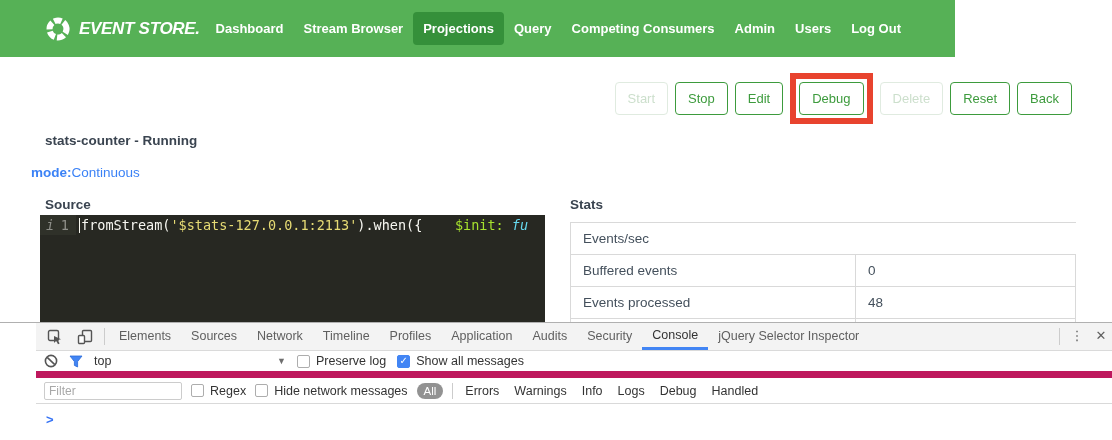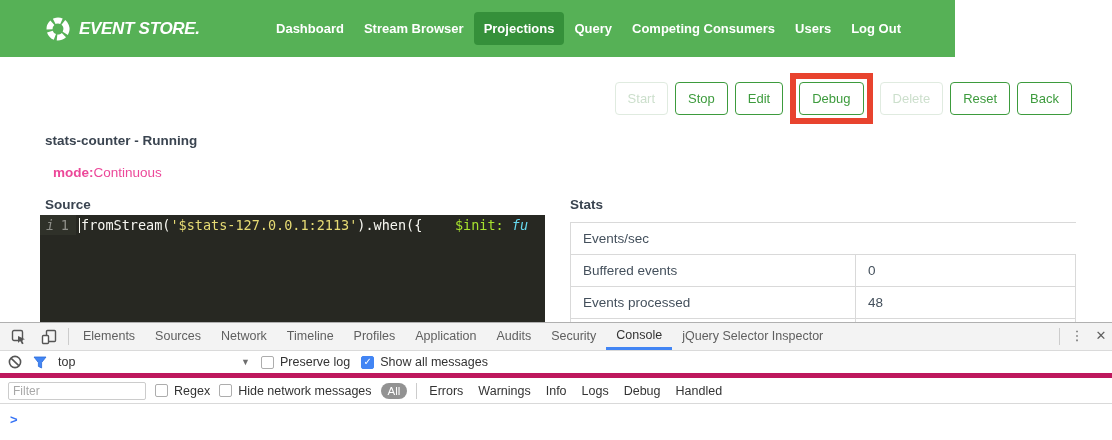--- a/index.html
+++ b/index.html
@@ -38,21 +38,21 @@
   .btn {
     background: #fff; border: 1px solid #3d9b3d; color: #3d9b3d; border-radius: 4px;
     font-size: 13px; font-family: "Liberation Sans", sans-serif;
     padding: 9px 12px; line-height: 1; cursor: pointer; white-space: nowrap;
   }
   .btn.disabled { color: #ccdfcc; border-color: #e0ebe0; cursor: default; }
   .debug-wrap { border: 6px solid #e8432e; padding: 3px; display: flex; align-items: center; }
 
   
   .status-line { position: absolute; left: 45px; top: 133px; font-size: 13.5px; font-weight: bold; color: #3a4450; }
-  .mode-line { position: absolute; left: 53px; top: 165px; font-size: 13.5px; color: #ec4899; }
+  .mode-line { position: absolute; left: 31px; top: 165px; font-size: 13.5px; color: #3b82f6; }
   .mode-line .mode-label { font-weight: bold; }
 
   
   .source-label { position: absolute; left: 45px; top: 197px; font-size: 13.5px; font-weight: bold; color: #3a4450; }
   .editor {
     position: absolute; left: 40px; top: 215px; width: 505px; height: 107px;
     background: #272822; display: flex; overflow: hidden;
     font-family: "DejaVu Sans Mono", monospace; font-size: 13.5px;
   }
   .editor-gutter {
@@ -75,38 +75,38 @@
   .stats-row { display: flex; height: 32px; border-bottom: 1px solid #d9d9d9; }
   .stats-cell {
     border-left: 1px solid #d9d9d9; padding: 8px 12px; font-size: 13.5px; color: #44505c;
   }
   .stats-cell.k { width: 285px; flex: none; }
   .stats-cell.v { flex: 1; border-right: 1px solid #d9d9d9; }
 
   
   .devtools {
     position: absolute; left: 0; top: 322px; width: 1112px; height: 118px;
-    background: #fff; border-top: 1px solid #b0b0b0; font-size: 12.5px; color: #333;
+    background: #fff; border-top: 1px solid #b0b0b0; font-size: 12.5px; color: #333; padding-left: 36px;
   }
   .dt-tabbar {
     height: 28px; background: #f3f3f3; border-bottom: 1px solid #dadada;
     display: flex; align-items: stretch; padding-left: 4px;
   }
   .dt-iconbtn { width: 30px; display: flex; align-items: center; justify-content: center; cursor: pointer; }
   .dt-sep { width: 1px; background: #ccc; margin: 5px 4px; }
   .dt-tab {
     padding: 0 10px; line-height: 26px; color: #5f5f5f; cursor: pointer; white-space: nowrap;
   }
   .dt-tab.active { color: #333; border-bottom: 3px solid #4285f4; line-height: 24px; }
   .dt-tab-spacer { flex: 1; }
   .dt-kebab { color: #5f5f5f; font-size: 13px; letter-spacing: 0; width: 26px; text-align: center; line-height: 26px; cursor: pointer; }
   .dt-close { color: #5f5f5f; font-size: 13px; width: 22px; text-align: center; line-height: 26px; cursor: pointer; }
 
   .dt-toolbar1 {
-    height: 27px; border-bottom: 5px solid #be185d; display: flex; align-items: center;
+    height: 27px; border-bottom: 7px solid #be185d; display: flex; align-items: center;
     padding: 0 8px; gap: 11px;
   }
   .dt-context {
     width: 192px; display: flex; align-items: center; justify-content: space-between;
     cursor: pointer; color: #333;
   }
   .dt-context .arrow { color: #6e6e6e; font-size: 9px; }
   .dt-check { display: flex; align-items: center; gap: 6px; cursor: pointer; white-space: nowrap; }
   .cb {
     width: 13px; height: 13px; border: 1px solid #adadad; border-radius: 2px; background: #fff;
@@ -146,20 +146,21 @@
         <circle cx="13" cy="13" r="8.5" fill="none" stroke="#ffffff" stroke-width="6" stroke-dasharray="7.5 2.2" transform="rotate(-20 13 13)"></circle>
       </svg>
       <span class="logo-text">EVENT STORE.</span>
     </div>
     <div class="main-nav">
       <span class="nav-item">Dashboard</span>
       <span class="nav-item">Stream Browser</span>
       <span class="nav-item active">Projections</span>
       <span class="nav-item">Query</span>
       <span class="nav-item">Competing Consumers</span>
+      <span class="nav-item">Admin</span>
       <span class="nav-item">Users</span>
       <span class="nav-item">Log Out</span>
     </div>
   </div>
 
   <div class="actions">
     <button class="btn disabled">Start</button>
     <button class="btn">Stop</button>
     <button class="btn">Edit</button>
     <span class="debug-wrap">

